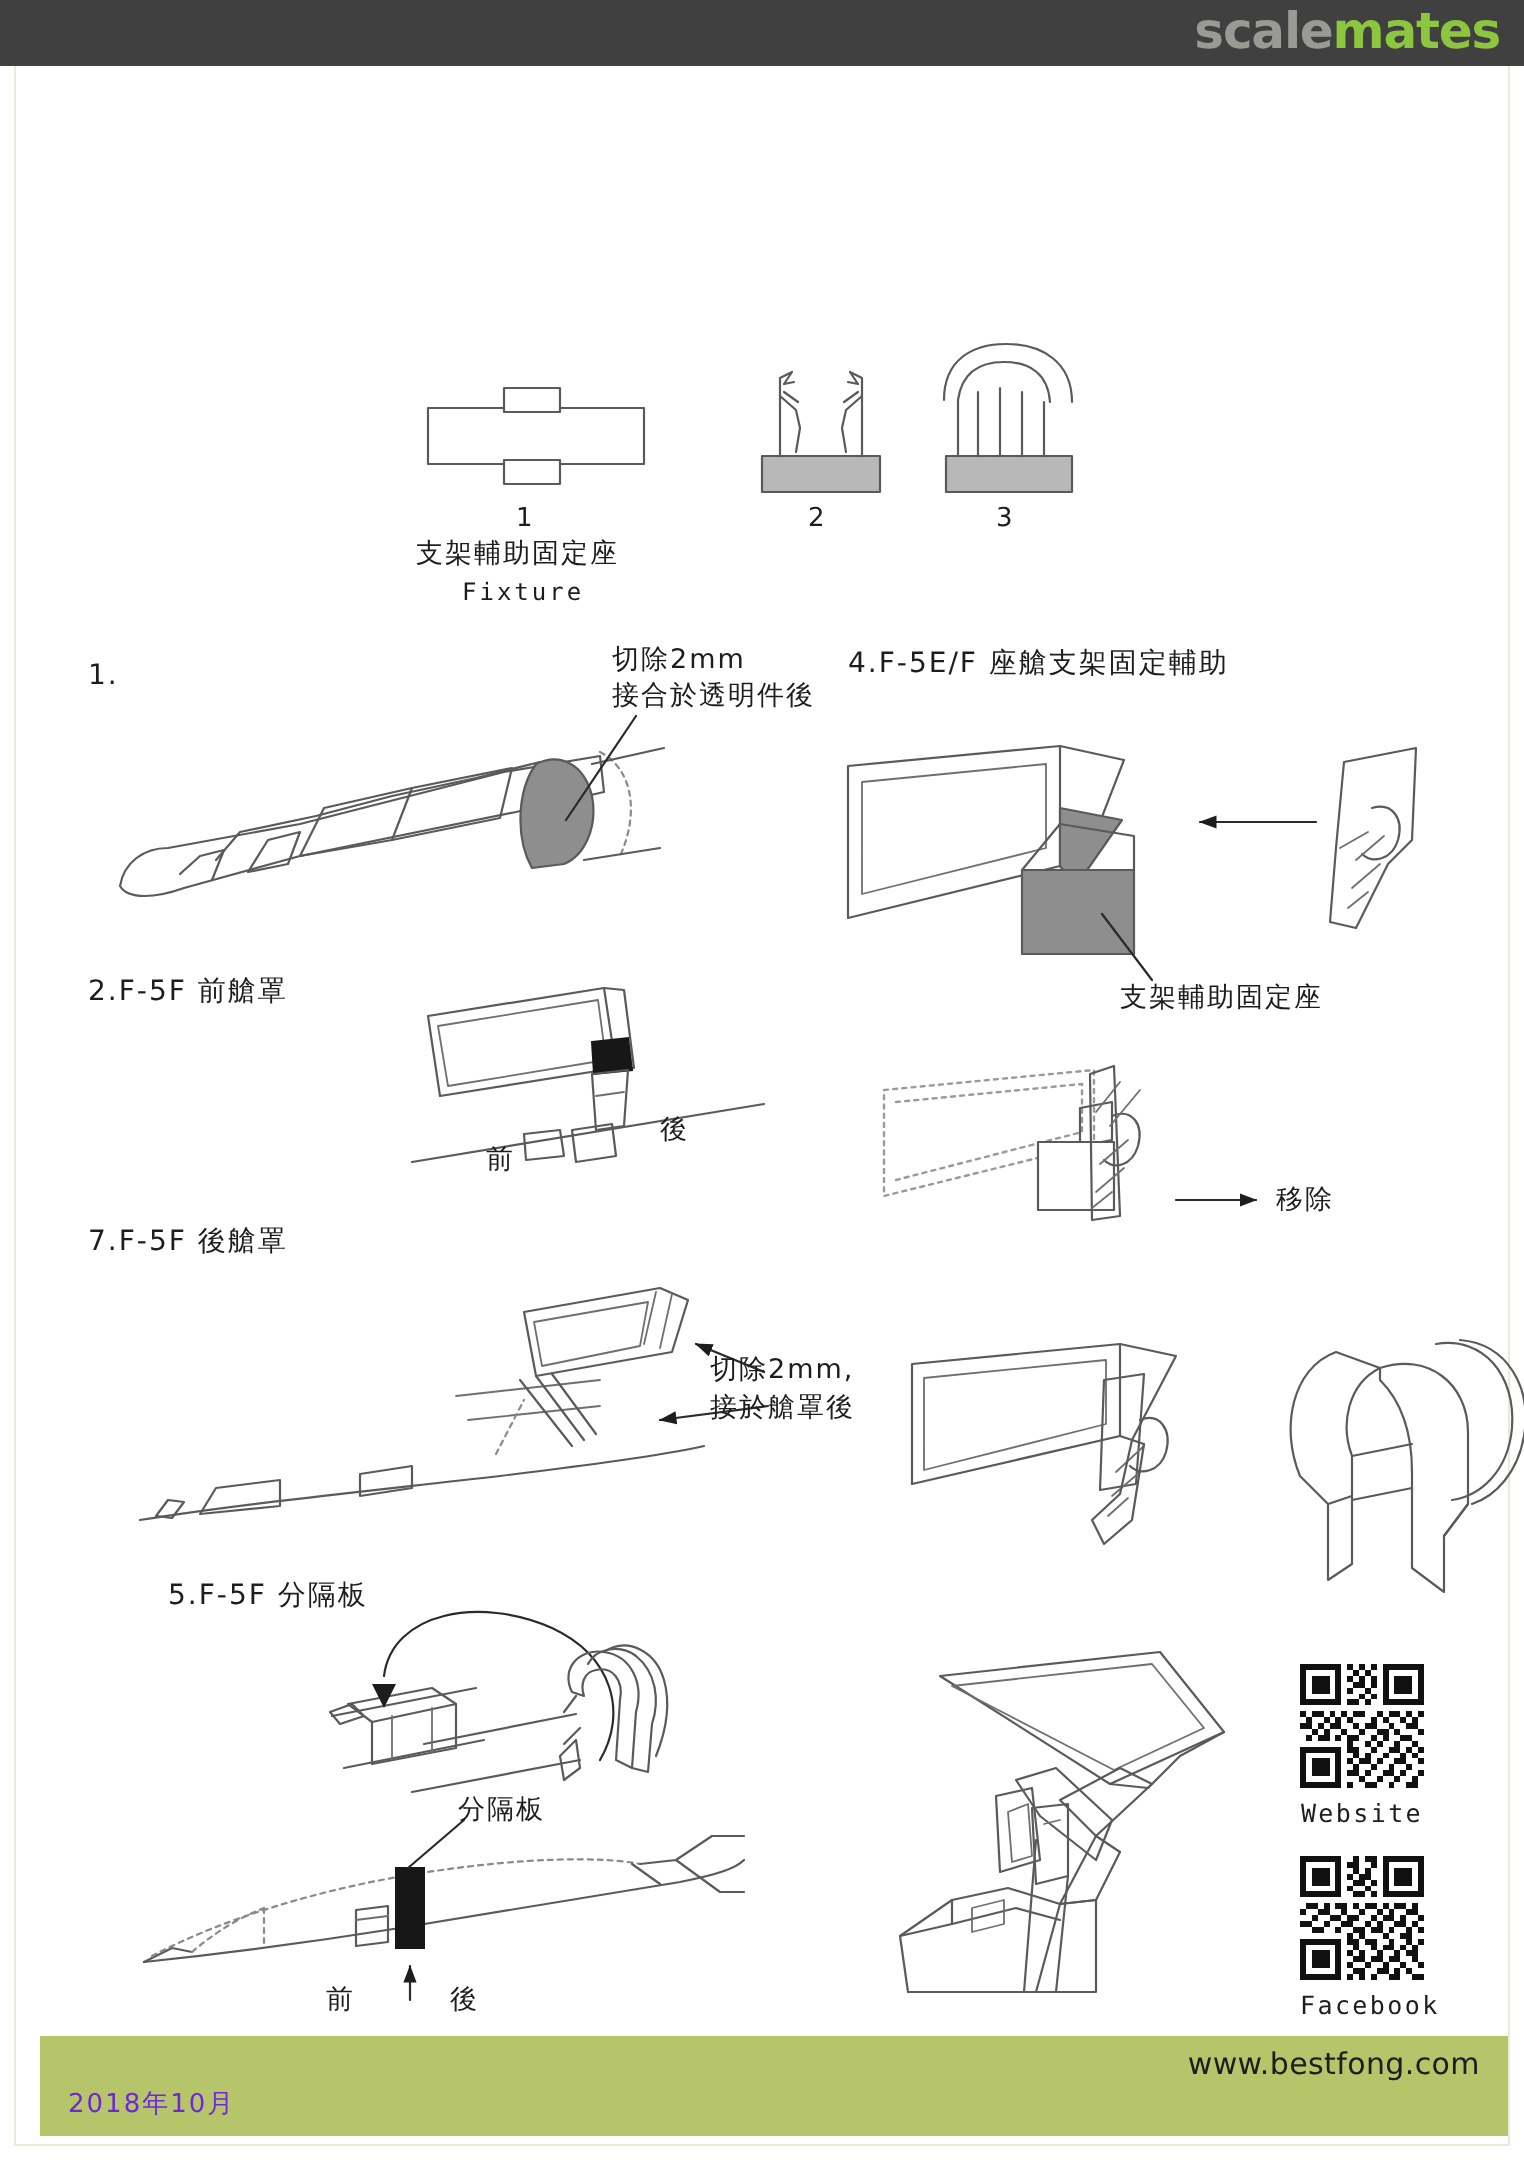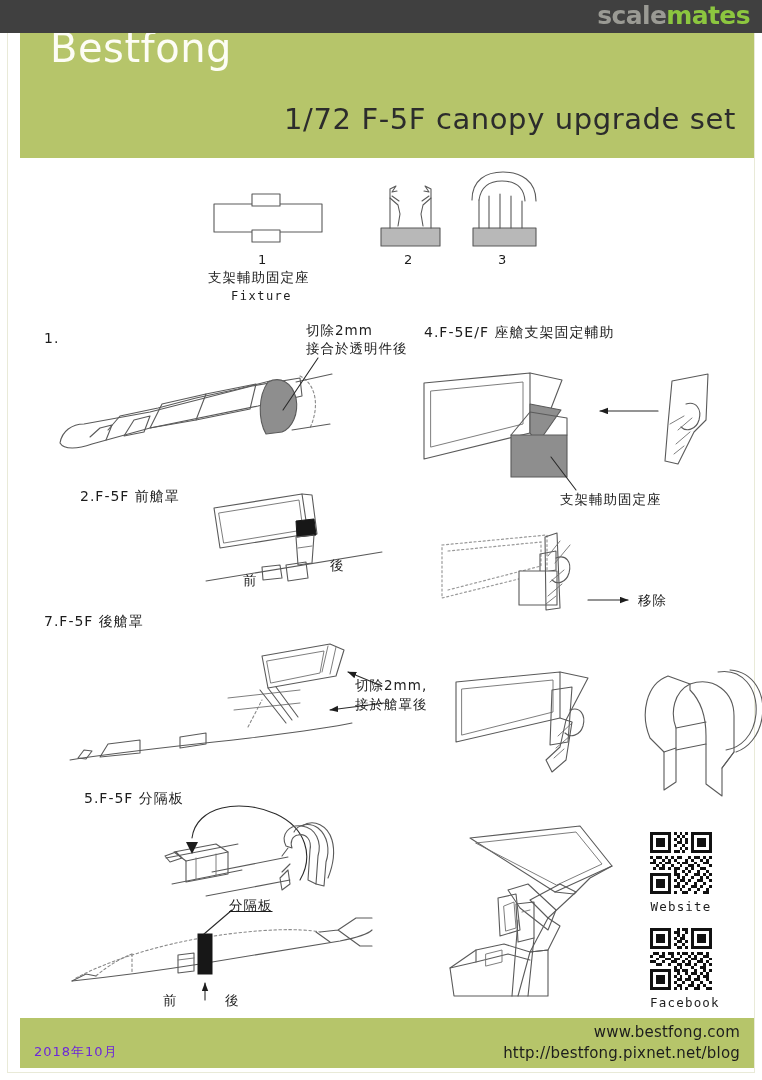--- a/index.html
+++ b/index.html
@@ -155,24 +155,20 @@
   }
   #footer-links div { white-space: nowrap; }
 </style>
 </head>
 <body>
 
 <div id="page">
 
   <div id="sheet-frame"></div>
 
-  <div id="header-band">
-    <div id="brand-logo">Bestfong</div>
-    <div id="header-title">1/72 F-5F canopy upgrade set</div>
-  </div>
 
   <div id="watermark-bar">
     <div id="watermark-logo"><span class="wm-scale">scale</span><span class="wm-mates">mates</span></div>
   </div>
 
   <svg id="art" width="762" height="1080" viewBox="0 0 762 1080" xmlns="http://www.w3.org/2000/svg">
     <defs>
       <style>
         .ln  { fill:none; stroke:#5a5a5a; stroke-width:1.1; stroke-linejoin:round; stroke-linecap:round; }
         .lnt { fill:none; stroke:#6f6f6f; stroke-width:0.9; stroke-linejoin:round; stroke-linecap:round; }
@@ -388,38 +384,38 @@
   </svg>
 
   <div class="lbl num" style="left:258px; top:252px;">1</div>
   <div class="lbl cjk" style="left:208px; top:270px;">支架輔助固定座</div>
   <div class="lbl mono" style="left:231px; top:289px;">Fixture</div>
   <div class="lbl num" style="left:404px; top:252px;">2</div>
   <div class="lbl num" style="left:498px; top:252px;">3</div>
 
   <div class="lbl cjk" style="left:44px; top:330px; font-size:14px;">1.</div>
   <div class="lbl cjk" style="left:424px; top:324px; font-size:14px;text-align:right;">4.F-5E/F 座艙支架固定輔助</div>
-  <div class="lbl cjk" style="left:44px; top:488px; font-size:14px;margin-left:36px;">2.F-5F 前艙罩</div>
+  <div class="lbl cjk" style="left:44px; top:488px; font-size:14px;">2.F-5F 前艙罩</div>
   <div class="lbl cjk" style="left:44px; top:613px; font-size:14px;">7.F-5F 後艙罩</div>
   <div class="lbl cjk" style="left:44px; top:790px; font-size:14px;margin-left:40px;">5.F-5F 分隔板</div>
 
   <div class="lbl cjk" style="left:306px; top:323px;">切除2mm</div>
   <div class="lbl cjk" style="left:306px; top:341px;">接合於透明件後</div>
 
   <div class="lbl cjk" style="left:560px; top:492px;">支架輔助固定座</div>
 
   <div class="lbl cjk" style="left:243px; top:573px;">前</div>
   <div class="lbl cjk" style="left:330px; top:558px;">後</div>
 
   <div class="lbl cjk" style="left:638px; top:593px;">移除</div>
 
   <div class="lbl cjk" style="left:355px; top:678px;">切除2mm,</div>
   <div class="lbl cjk" style="left:355px; top:697px;">接於艙罩後</div>
 
-  <div class="lbl cjk" style="left:229px; top:898px;text-decoration:underline;">分隔板</div>
+  <div class="lbl cjk" style="left:229px; top:898px;">分隔板</div>
   <div class="lbl cjk" style="left:163px; top:993px;">前</div>
   <div class="lbl cjk" style="left:225px; top:993px;">後</div>
 
   <div class="qr-wrap" style="left:650px; top:832px;">
     <svg class="qr" width="62" height="62" viewBox="0 0 21 21" shape-rendering="crispEdges" xmlns="http://www.w3.org/2000/svg">
       <rect width="21" height="21" fill="#ffffff"></rect>
       <g fill="#111111">
         <rect x="0" y="0" width="7" height="1"></rect>
           <rect x="0" y="6" width="7" height="1"></rect>
         <rect x="0" y="0" width="1" height="7"></rect>
@@ -639,17 +635,16 @@
           <rect x="19" y="20" width="2" height="1"></rect>
       </g>
     </svg>
     <div class="qr-caption">Facebook</div>
   </div>
 
   <div id="footer-band">
     <div id="footer-date">2018年10月</div>
     <div id="footer-links">
       <div>www.bestfong.com</div>
-      <div>http://bestfong.pixnet.net/blog</div>
     </div>
   </div>
 
 </div>
 
 </body></html>

